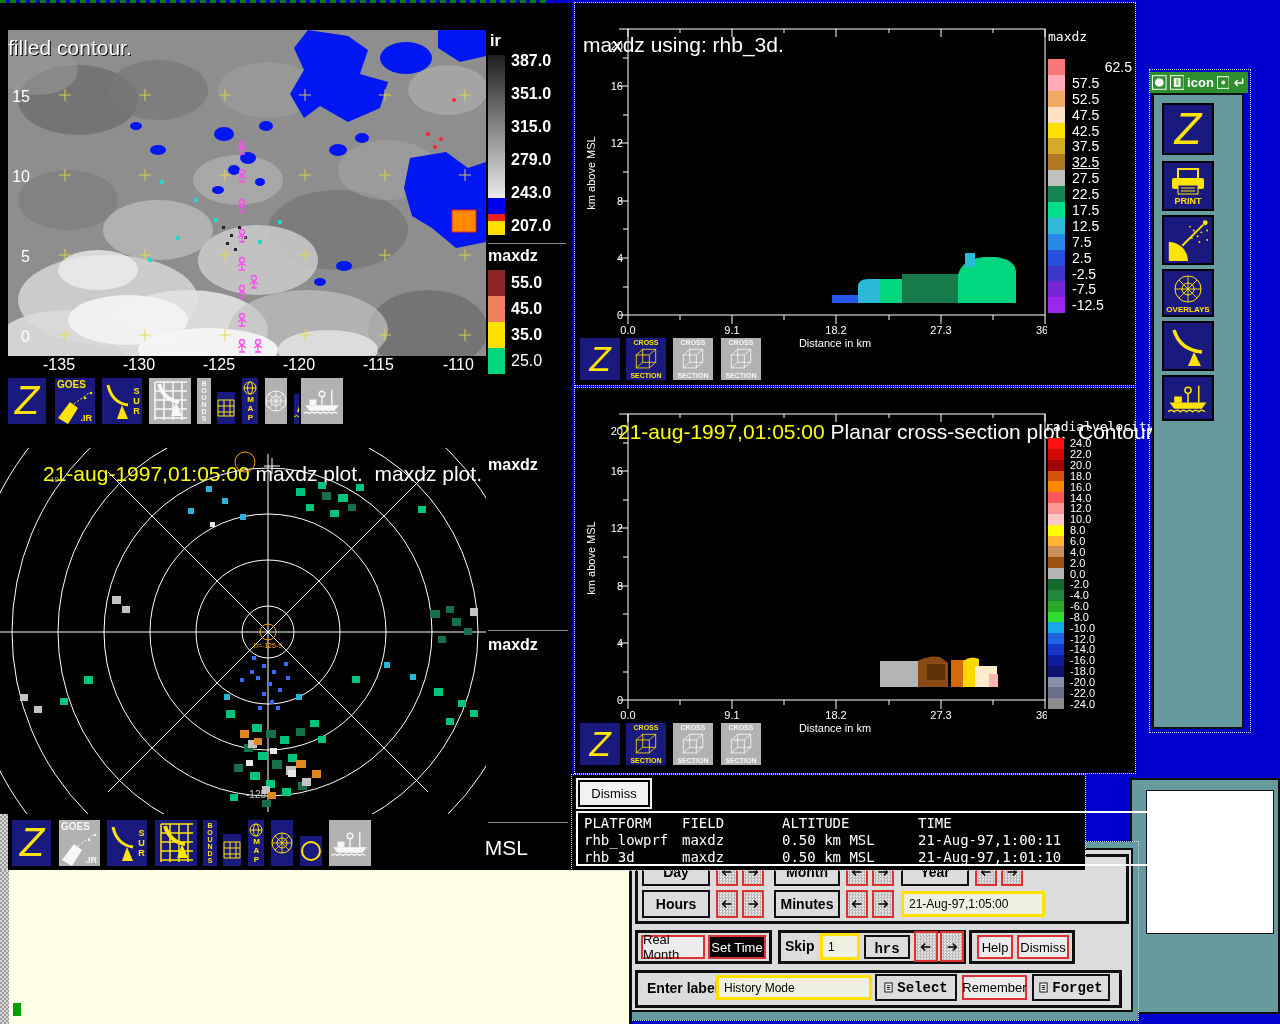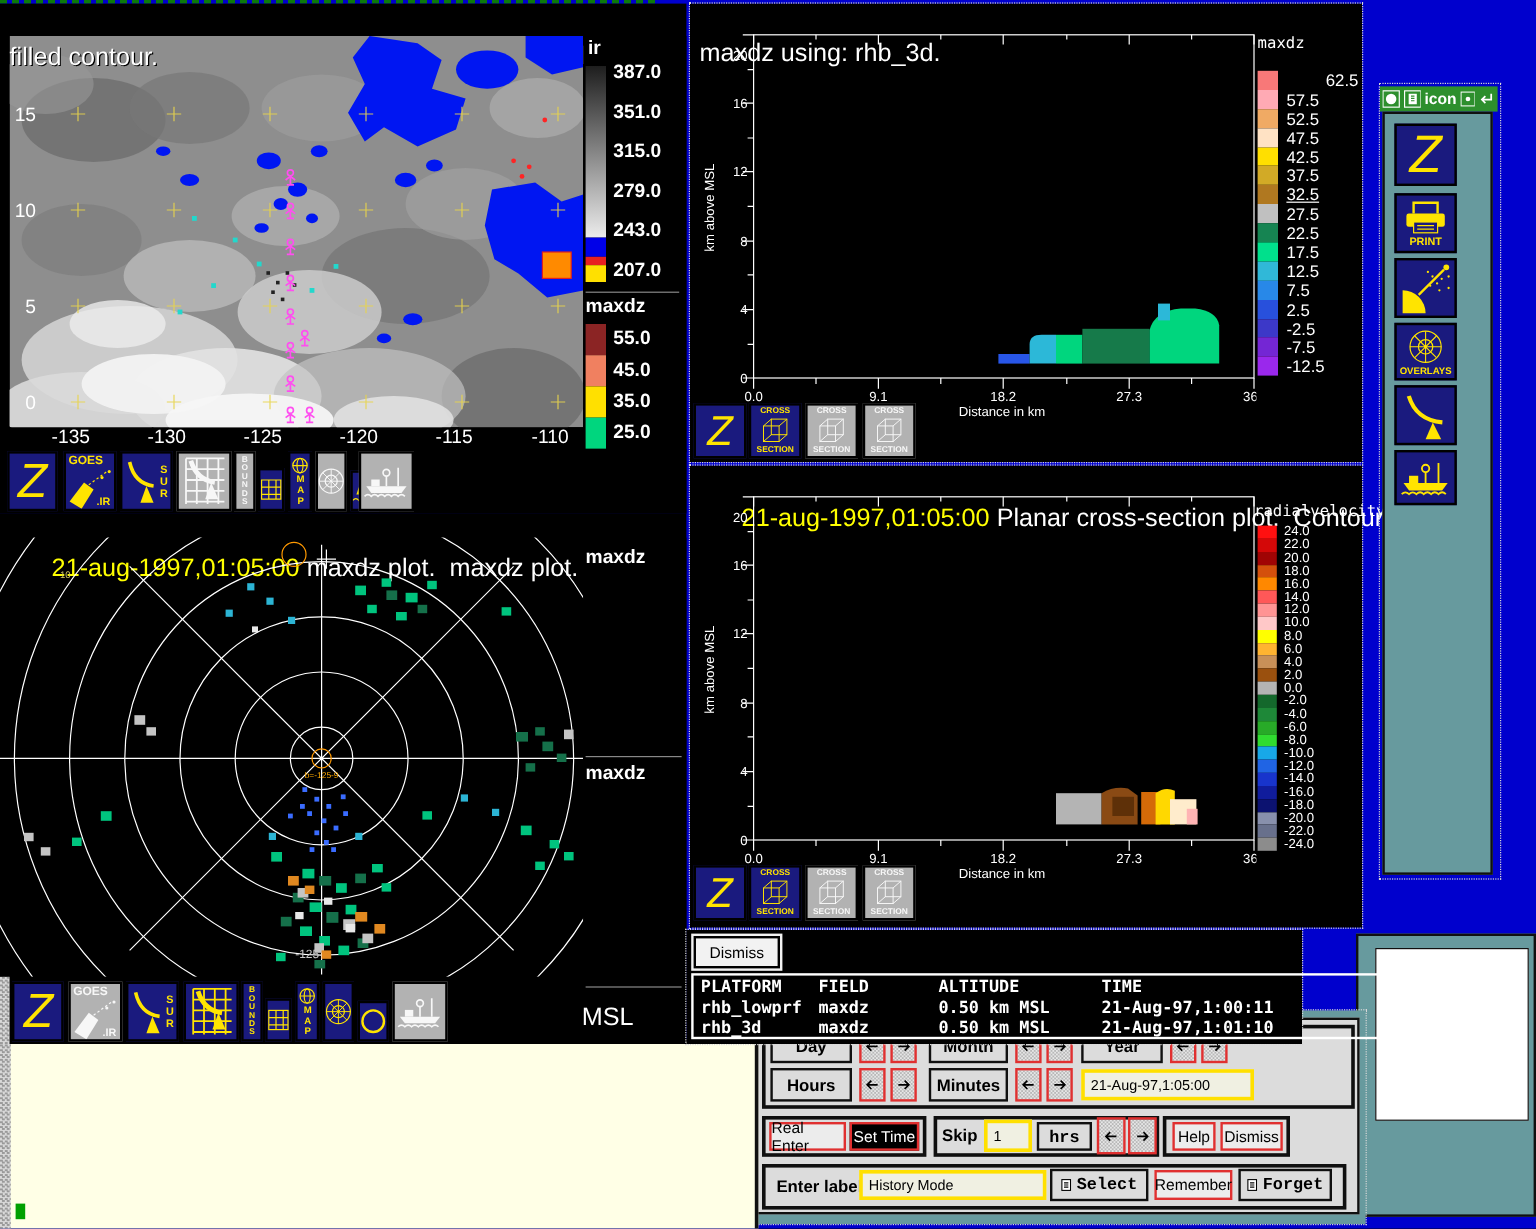--- a/index.html
+++ b/index.html
@@ -207,21 +207,21 @@
           <div class="cbrow" style="height:26px;">
             <div class="sw" style="width: 17px; height: 26px; background: rgb(240, 128, 96);"></div>
             <span style="margin-left:6px;font-weight:bold;font-size:16px;">45.0</span>
           </div>
           <div class="cbrow" style="height:26px;">
             <div class="sw" style="width: 17px; height: 26px; background: rgb(255, 224, 0);"></div>
             <span style="margin-left:6px;font-weight:bold;font-size:16px;">35.0</span>
           </div>
           <div class="cbrow" style="height:26px;">
             <div class="sw" style="width: 17px; height: 26px; background: rgb(0, 214, 126);"></div>
-            <span style="margin-left:6px;font-weight:bold;font-size:16px;">25.0</span>
+            <span style="margin-left:6px;font-weight:normal;font-size:16px;">25.0</span>
           </div>
       </div>
     </div>
 
     <div class="abs" style="left:0;top:371px;width:572px;height:54px;background:#000;">
       <div class="tbtn" style="left:6px;top:2px;width:42px;height:50px;">
         <svg width="40" height="46" viewBox="0 0 40 46">
             <text x="20" y="36" text-anchor="middle" font-family="DejaVu Serif,serif" font-style="italic" font-size="40" fill="currentColor">Z</text>
           </svg>
       </div>
@@ -776,21 +776,21 @@
         </div>
       <div class="arrbtn" style="left:246px;top:40px;width:22px;height:28px;">
           <svg width="14" height="14" viewBox="0 0 16 16">
             <path d="M3,8 H13 M9,4 l4,4 -4,4" stroke="#000" fill="none" stroke-width="1.6"></path>
           </svg>
         </div>
       <div class="ybox" style="left:275px;top:41px;width:144px;height:26px;"><span>21-Aug-97,1:05:00</span></div>
 
       <div class="grp" style="left:9px;top:80px;width:137px;height:34px;"></div>
       <div class="tdbtn" style="left:15px;top:85px;width:64px;height:24px;">
-          <span>Real Enter</span>
+          <span>Real Month</span>
         </div>
       <div class="tdbtn" style="left:82px;top:85px;width:58px;height:24px;background:#000;color:#fff;">
           <span>Set Time</span>
         </div>
 
       <div class="grp" style="left:152px;top:80px;width:188px;height:34px;"></div>
       <span class="abs" style="left:159px;top:88px;font-weight:bold;font-size:14px;color:#000;">Skip</span>
       <div class="ybox" style="left:194px;top:83px;width:40px;height:27px;"><span>1</span></div>
       <div class="menubtn" style="left:238px;top:85px;width:46px;height:24px;flex-direction:column;">
         <svg width="9" height="11" viewBox="0 0 10 12">
@@ -1097,21 +1097,21 @@
           <path d="M4,40 q4,-4 8,0 q4,-4 8,0 q4,-4 8,0 q4,-4 8,0 q4,-4 8,0 q4,-4 8,0" stroke="currentColor" fill="none" stroke-width="2"></path>
         </svg>
       </div>
     </div>
   </div>
 
   <div class="win dot" style="left:572px;top:775px;width:513px;height:95px;">
     <div class="abs" style="left:6px;top:5px;width:72px;height:27px;background:#f2f2f2;border:2px solid #000;box-shadow:0 0 0 2px #f2f2f2;box-sizing:border-box;display:flex;align-items:center;justify-content:center;color:#000;font-size:13px;">
       <span>Dismiss</span>
     </div>
-    <div class="abs mono" style="left:4px;top:36px;width:595px;height:55px;border:2px solid #fff;box-sizing:border-box;color:#fff;font-size:14px;font-weight:bold;line-height:17px;padding:2px 0 0 6px;">
+    <div class="abs mono" style="left:4px;top:36px;width:595px;height:55px;border:2px solid #fff;box-sizing:border-box;color:#fff;font-size:14px;font-weight:normal;line-height:17px;padding:2px 0 0 6px;">
       <div style="display:grid;grid-template-columns:98px 100px 136px auto;">
         <span>PLATFORM</span>
           <span>FIELD</span>
           <span>ALTITUDE</span>
           <span>TIME</span>
       </div>
       <div style="display:grid;grid-template-columns:98px 100px 136px auto;">
           <span>rhb_lowprf</span>
           <span>maxdz</span>
           <span>0.50 km MSL</span>

